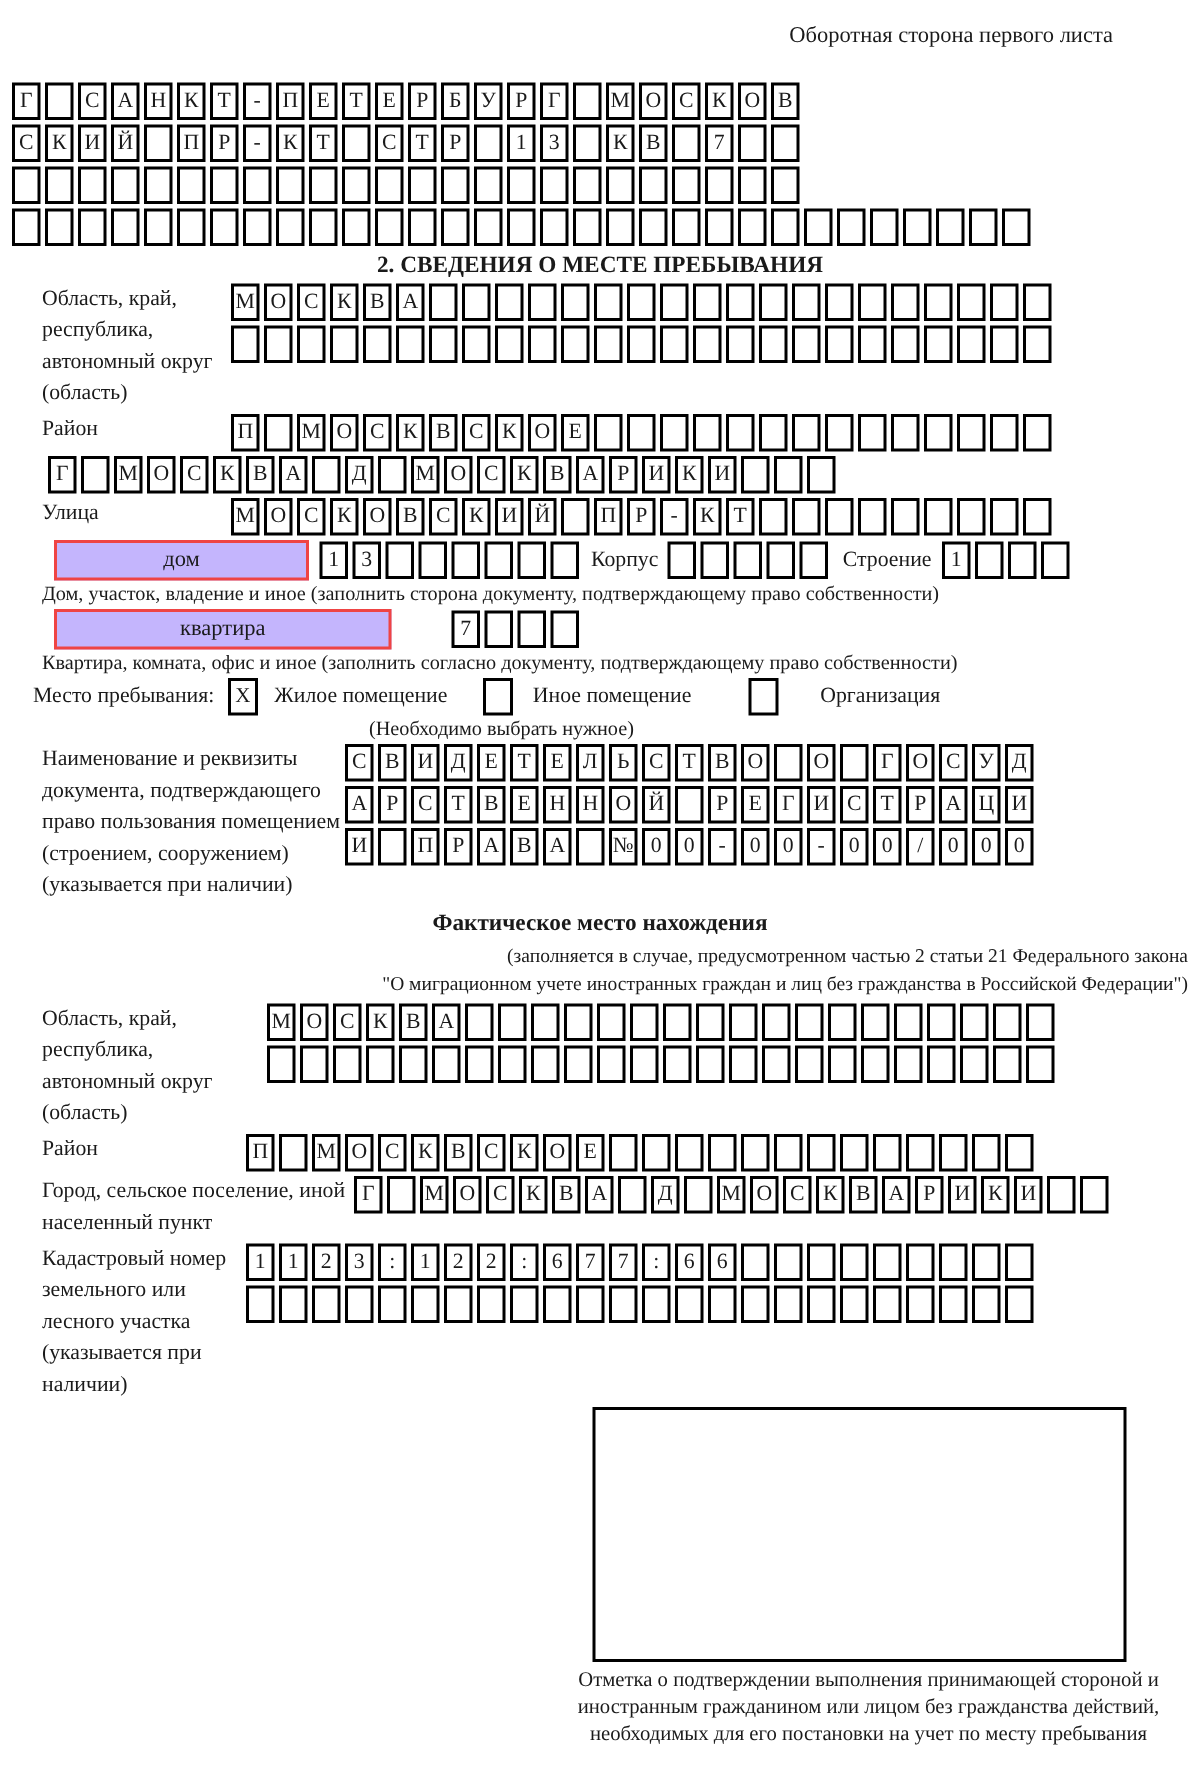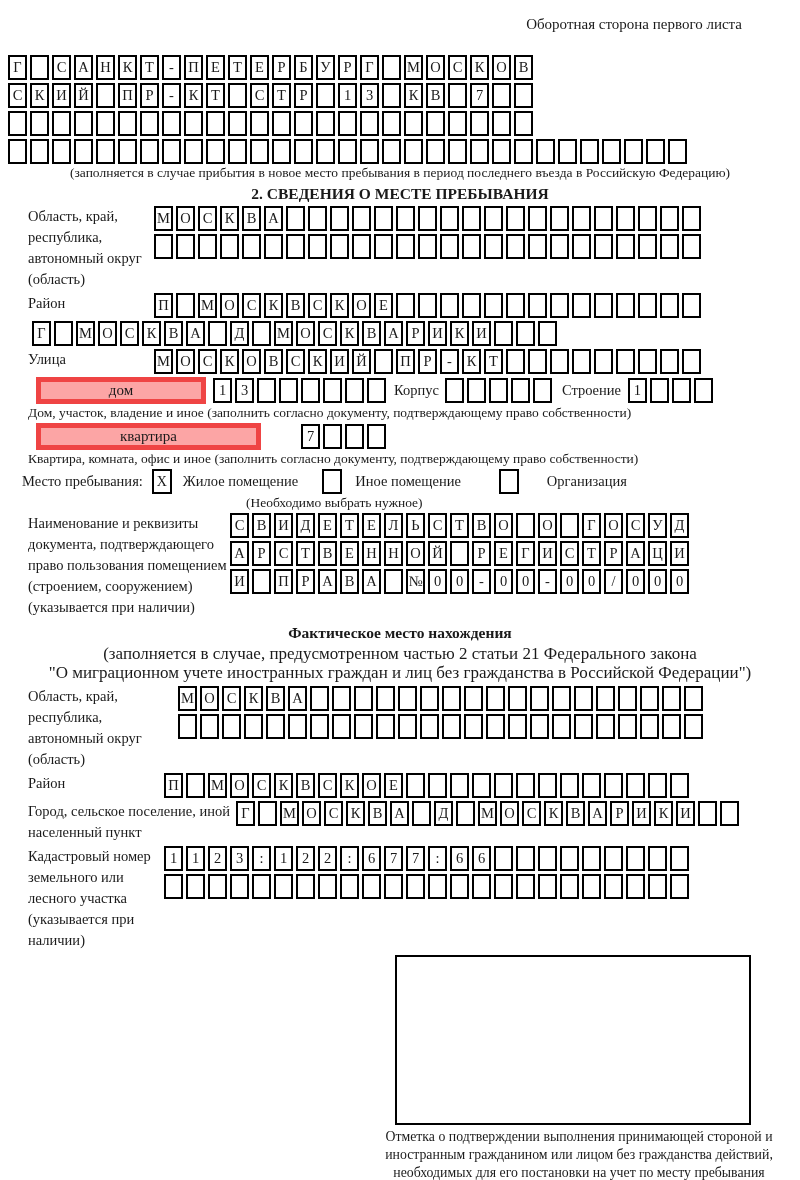--- a/index.html
+++ b/index.html
@@ -24,40 +24,40 @@
   .cellrow{display:flex;gap:3px;}
   .cell{
     width:19px;height:25px;border:2px solid #000;box-sizing:border-box;
     display:flex;align-items:center;justify-content:center;
     font-size:14.5px;background:#fff;flex:0 0 auto;
   }
   .caption{font-size:13.5px;text-align:center;margin:1px 0 2px 0;}
   .caption-left{font-size:13.5px;text-align:left;margin:1px 0 2px 20px;}
   .title{font-size:15.5px;font-weight:bold;text-align:center;margin:4px 0 3px 0;}
   .widebox{
-    border:5px solid #ef4444;height:27px;box-sizing:border-box;
+    border:2px solid #ef4444;height:27px;box-sizing:border-box;
     display:flex;align-items:center;justify-content:center;
-    font-size:15px;background:#fca5a5;flex:0 0 auto;
+    font-size:15px;background:#c4b5fd;flex:0 0 auto;
   }
   .inline-lbl{font-size:14.5px;line-height:27px;white-space:nowrap;}
   .chkrow{display:flex;align-items:center;margin:2px 0 0 14px;font-size:14.5px;}
   .chk{
     width:20px;height:25px;border:2px solid #000;box-sizing:border-box;
     display:flex;align-items:center;justify-content:center;
     font-size:14px;flex:0 0 auto;
   }
   .stamp-box{
     margin-left:387px;margin-top:4px;width:356px;height:170px;
     border:2.5px solid #000;box-sizing:border-box;background:#fff;
   }
   .stamp-cap{
     margin-left:350px;margin-top:3px;width:442px;
     font-size:13.8px;line-height:18px;text-align:center;
   }
-  .note2{font-size:17px;text-align:center;line-height:18.5px;margin:0;}
+  .note2{font-size:13px;text-align:right;line-height:18.5px;margin:0;}
 </style>
 </head>
 <body>
 
 <div class="page">
 
   <div class="hdr">Оборотная сторона первого листа</div>
 
   <div class="field" style="margin-top:22px;">
     <div class="rows">
@@ -167,21 +167,20 @@
       <div class="cell"></div>
       <div class="cell"></div>
       <div class="cell"></div>
       <div class="cell"></div>
       <div class="cell"></div>
       <div class="cell"></div>
       <div class="cell"></div>
       <div class="cell"></div>
       <div class="cell"></div>
     </div>
-  <div class="caption">(заполняется в случае прибытия в новое место пребывания в период последнего въезда в Российскую Федерацию)</div>
 
   <div class="title">2. СВЕДЕНИЯ О МЕСТЕ ПРЕБЫВАНИЯ</div>
 
   <div class="field">
     <div class="lcol-s2 lbl">Область, край, республика, автономный округ (область)</div>
     <div class="rows">
       <div class="cellrow">
           <div class="cell">М</div>
           <div class="cell">О</div>
           <div class="cell">С</div>
@@ -350,21 +349,21 @@
         <div class="cell"></div>
       </div>
     <div class="inline-lbl" style="margin-left:10px;">Строение</div>
     <div class="cellrow" style="margin-left:7px;">
         <div class="cell">1</div>
         <div class="cell"></div>
         <div class="cell"></div>
         <div class="cell"></div>
       </div>
   </div>
-  <div class="caption-left">Дом, участок, владение и иное (заполнить согласно документу, подтверждающему право собственности)</div>
+  <div class="caption-left">Дом, участок, владение и иное (заполнить сторона документу, подтверждающему право собственности)</div>
 
   <div style="display:flex;align-items:center;margin:1px 0 0 28px;gap:32px;">
     <div class="widebox" style="width:225px;">квартира</div>
     <div class="cellrow" style="margin-left:8px;">
         <div class="cell">7</div>
         <div class="cell"></div>
         <div class="cell"></div>
         <div class="cell"></div>
       </div>
   </div>

